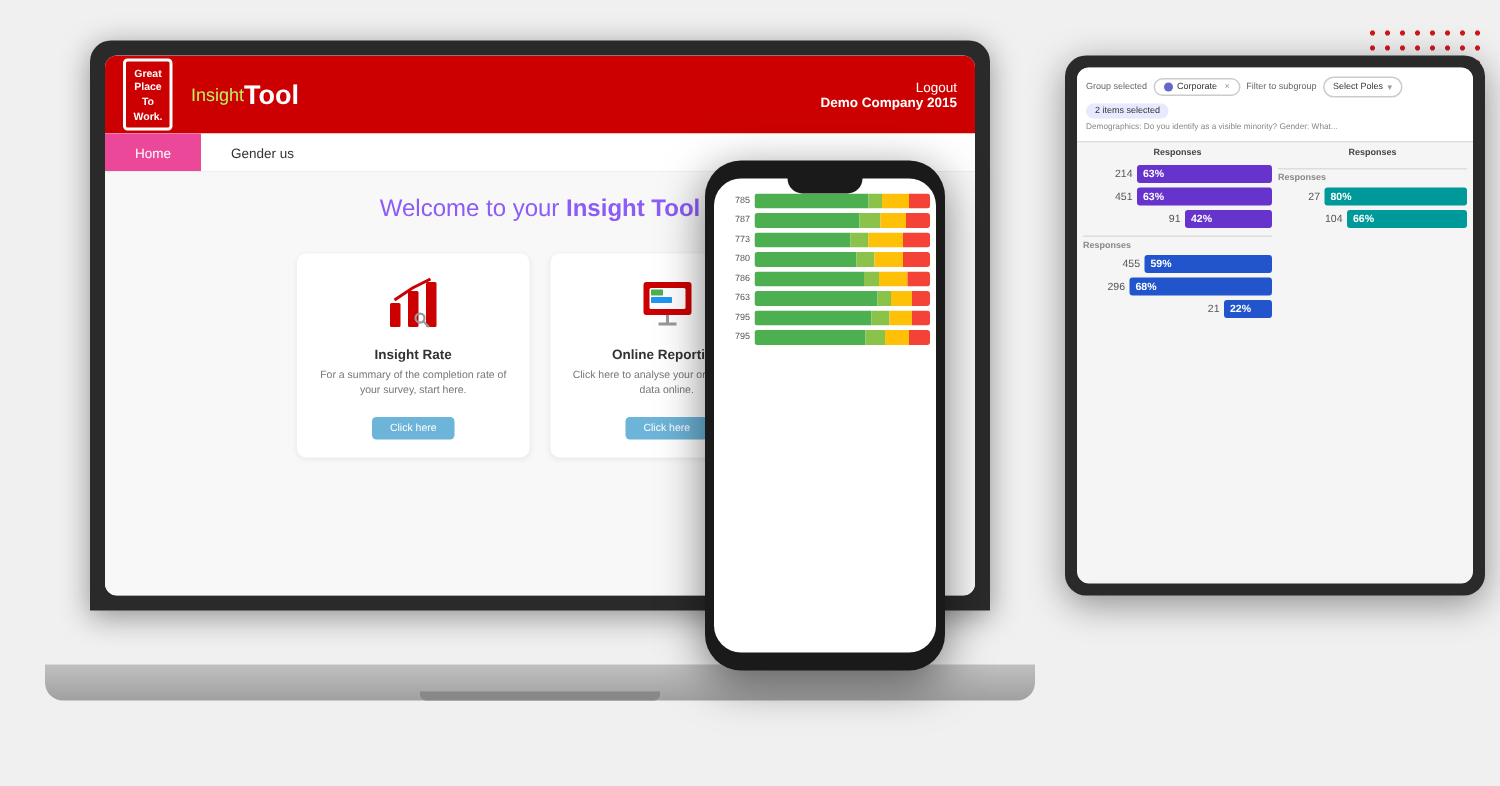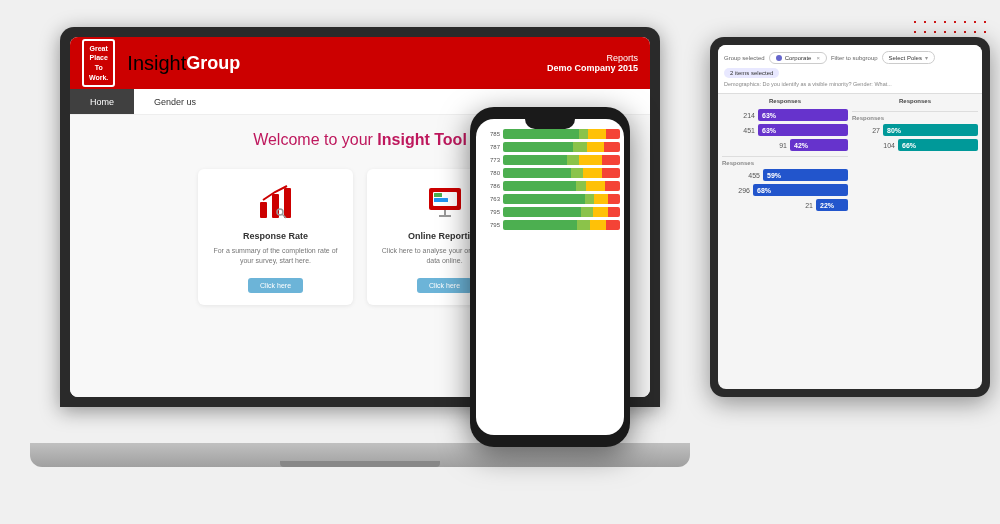--- a/index.html
+++ b/index.html
@@ -100,22 +100,22 @@
       line-height: 1.2;
       text-align: center;
     }
 
     .ls-brand {
       display: flex;
       align-items: center;
     }
 
     .ls-insight {
-      color: #000000;
-      font-size: 20px;
+      color: #bef264;
+      font-size: 12px;
       font-weight: 300;
       margin-left: 4px;
     }
 
     .ls-tool {
       color: #fff;
       font-size: 18px;
       font-weight: 700;
     }
 
@@ -148,37 +148,37 @@
     .ls-nav-item {
       padding: 0 20px;
       display: flex;
       align-items: center;
       font-size: 9px;
       color: #333;
       cursor: pointer;
     }
 
     .ls-nav-item.active {
-      background: #404040;
+      background: #ec4899;
       color: #fff;
     }
 
     
     .ls-content {
       flex: 1;
       display: flex;
       flex-direction: column;
       align-items: center;
       padding: 16px 10px;
       background: #f8f8f8;
     }
 
     .ls-welcome {
       font-size: 16px;
-      color: #be185d;
+      color: #8b5cf6;
       margin-bottom: 20px;
       font-weight: 300;
     }
 
     .ls-welcome strong {
       font-weight: 700;
     }
 
     .ls-cards {
       display: flex;
@@ -490,24 +490,24 @@
   <div class="laptop">
     <div class="laptop-body">
       <div class="laptop-screen">
 
         <div class="ls-header">
           <div class="ls-logo-box">
             <span style="font-size:7px; line-height:1.1;">Great<br>Place<br>To<br>Work.</span>
           </div>
           <div class="ls-brand">
             <span class="ls-insight">Insight</span>
-            <span class="ls-tool">Group</span>
+            <span class="ls-tool">Tool</span>
           </div>
           <div class="ls-header-right">
-            <div class="ls-logout">Reports</div>
+            <div class="ls-logout">Logout</div>
             <div class="ls-company">Demo Company 2015</div>
           </div>
         </div>
 
         <div class="ls-nav">
           <div class="ls-nav-item active">Home</div>
           <div class="ls-nav-item">Gender us</div>
         </div>
 
         <div class="ls-content">
@@ -521,21 +521,21 @@
               <div class="ls-card-icon">
                 <svg viewBox="0 0 40 40" fill="none">
                   <rect x="4" y="20" width="7" height="16" fill="#cc0000" rx="1"></rect>
                   <rect x="16" y="12" width="7" height="24" fill="#cc0000" rx="1"></rect>
                   <rect x="28" y="6" width="7" height="30" fill="#cc0000" rx="1"></rect>
                   <polyline points="7,18 19,10 31,4" stroke="#cc0000" stroke-width="2" fill="none" marker-end="url(#arr)"></polyline>
                   <circle cx="24" cy="30" r="3" fill="none" stroke="#999" stroke-width="1.5"></circle>
                   <line x1="26" y1="32" x2="30" y2="36" stroke="#999" stroke-width="1.5"></line>
                 </svg>
               </div>
-              <div class="ls-card-title">Response Rate</div>
+              <div class="ls-card-title">Insight Rate</div>
               <div class="ls-card-desc">For a summary of the completion rate of your survey, start here.</div>
               <button class="ls-card-btn">Click here</button>
             </div>
 
 
             <div class="ls-card">
               <div class="ls-card-icon">
                 <svg viewBox="0 0 40 40" fill="none">
                   <rect x="4" y="6" width="32" height="22" rx="2" fill="#cc0000"></rect>
                   <rect x="8" y="10" width="24" height="14" rx="1" fill="#fff"></rect>

